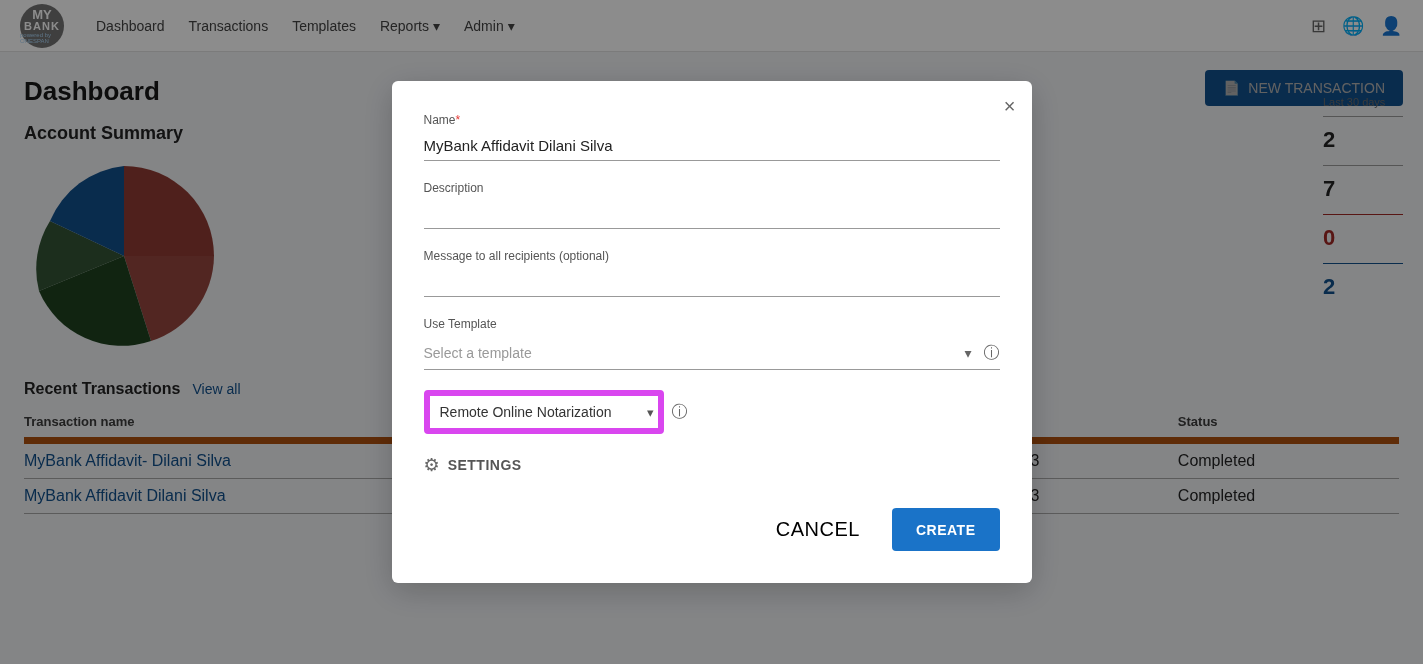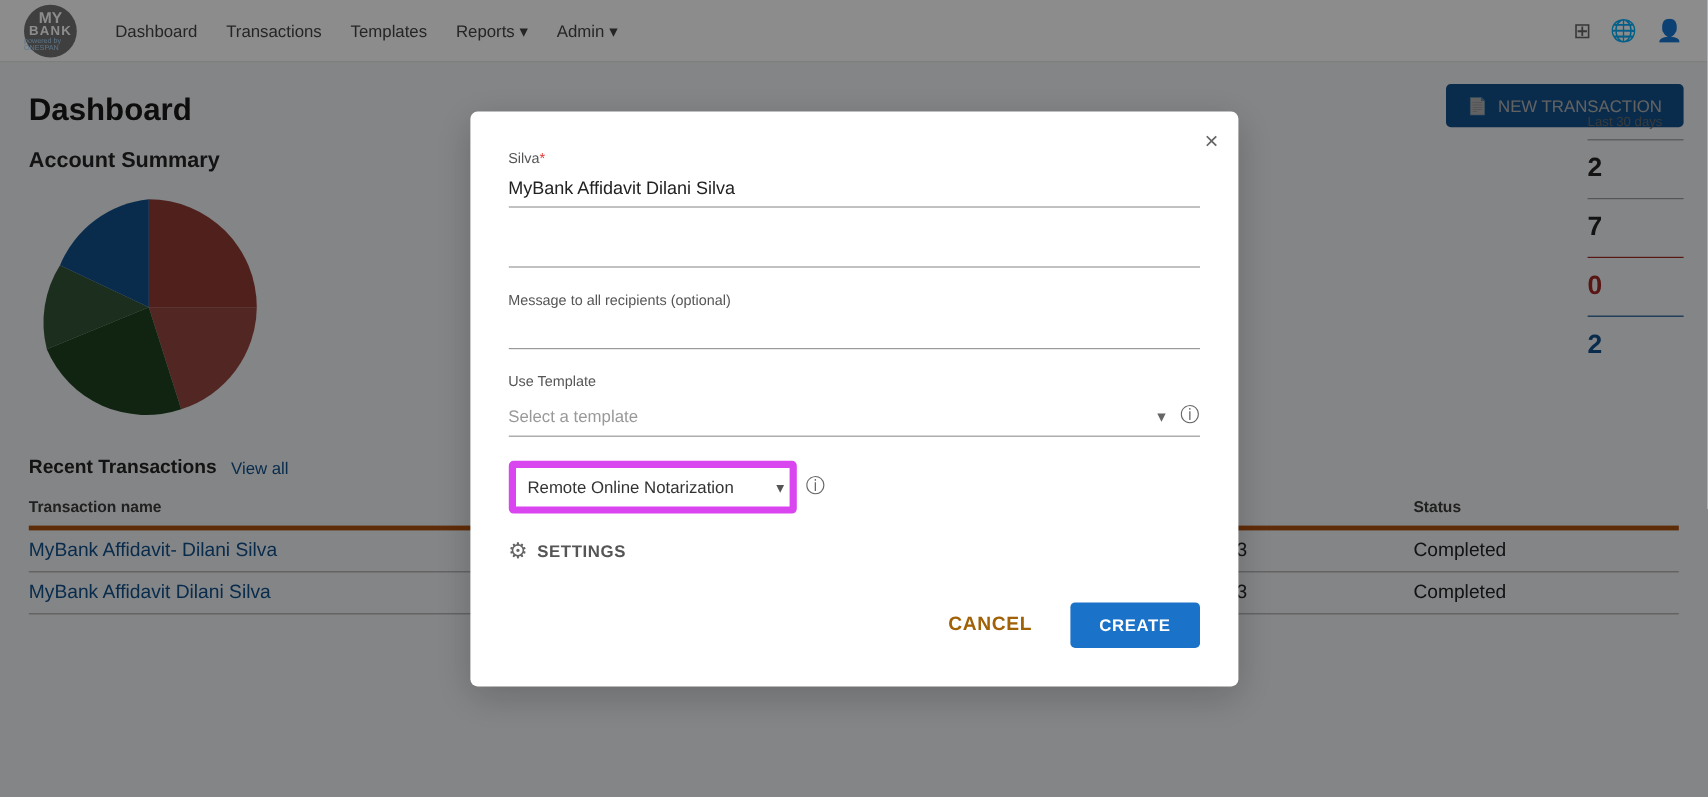--- a/index.html
+++ b/index.html
@@ -25,21 +25,21 @@
 
     
     .main-content { padding: 24px; position: relative; }
     .page-title { font-size: 26px; font-weight: 600; color: #222; margin-bottom: 16px; }
     .account-summary-title { font-size: 18px; font-weight: 600; color: #333; margin-bottom: 12px; }
 
     
     .recent-header { display: flex; align-items: center; gap: 12px; margin-top: 20px; margin-bottom: 8px; }
     .recent-title { font-size: 16px; font-weight: 600; color: #333; }
     .view-all { color: #1a73c8; font-size: 14px; cursor: pointer; }
-    .table-header { display: flex; gap: 16px; padding: 8px 0; border-bottom: 4px solid #f97316; font-size: 13px; font-weight: 600; color: #555; }
+    .table-header { display: flex; gap: 16px; padding: 8px 0; border-bottom: 7px solid #f97316; font-size: 13px; font-weight: 600; color: #555; }
     .table-row-item { padding: 8px 0; border-bottom: 1px solid #eee; font-size: 16px; color: #1a73c8; cursor: pointer; display: flex; gap: 16px; }
 
     
     .new-txn-btn {
       position: fixed; top: 70px; right: 20px;
       background: #1a73c8; color: #fff; border: none;
       padding: 10px 18px; border-radius: 4px; font-size: 14px;
       cursor: pointer; display: flex; align-items: center; gap: 8px;
     }
 
@@ -105,22 +105,22 @@
     .dropdown-help { color: #666; font-size: 16px; cursor: pointer; }
 
     
     .settings-row { display: flex; align-items: center; gap: 8px; cursor: pointer; color: #555; }
     .settings-icon { font-size: 18px; color: #666; }
     .settings-label { font-size: 14px; font-weight: 600; letter-spacing: 0.5px; color: #555; }
 
     
     .modal-footer { display: flex; justify-content: flex-end; gap: 12px; margin-top: 32px; }
     .btn-cancel {
-      background: none; border: none; color: #a16207; font-size: 16px;
-      padding: 10px 20px; cursor: pointer; font-weight: 700; letter-spacing: 0.5px;
+      background: none; border: none; color: #000000; font-size: 20px;
+      padding: 10px 20px; cursor: pointer; font-weight: 400; letter-spacing: 0.5px;
     }
     .btn-create {
       background: #1a73c8; color: #fff; border: none;
       padding: 10px 24px; border-radius: 4px; font-size: 14px;
       cursor: pointer; font-weight: 600; letter-spacing: 0.5px;
     }
 
     
     .stats-panel { position: fixed; right: 20px; top: 96px; width: 80px; }
     .stat-num { font-size: 22px; font-weight: 700; color: #333; }
@@ -225,26 +225,27 @@
 </div>
 
 <div class="overlay">
   <div class="modal">
 
     <button class="modal-close">×</button>
 
 
     <div class="form-field">
       <label class="form-label">
-        <span>Silva</span><span class="required">*</span>
+        <span>Name</span><span class="required">*</span>
       </label>
       <input class="form-input" type="text" value="MyBank Affidavit Dilani Silva" style="">
     </div>
 
     <div class="form-field">
+      <label class="form-label">Description</label>
       <input class="form-input" type="text" style="">
     </div>
 
     <div class="form-field">
       <label class="form-label">Message to all recipients (optional)</label>
       <input class="form-input" type="text" style="">
     </div>
 
     <div class="template-section">
       <label class="template-label">Use Template</label>

